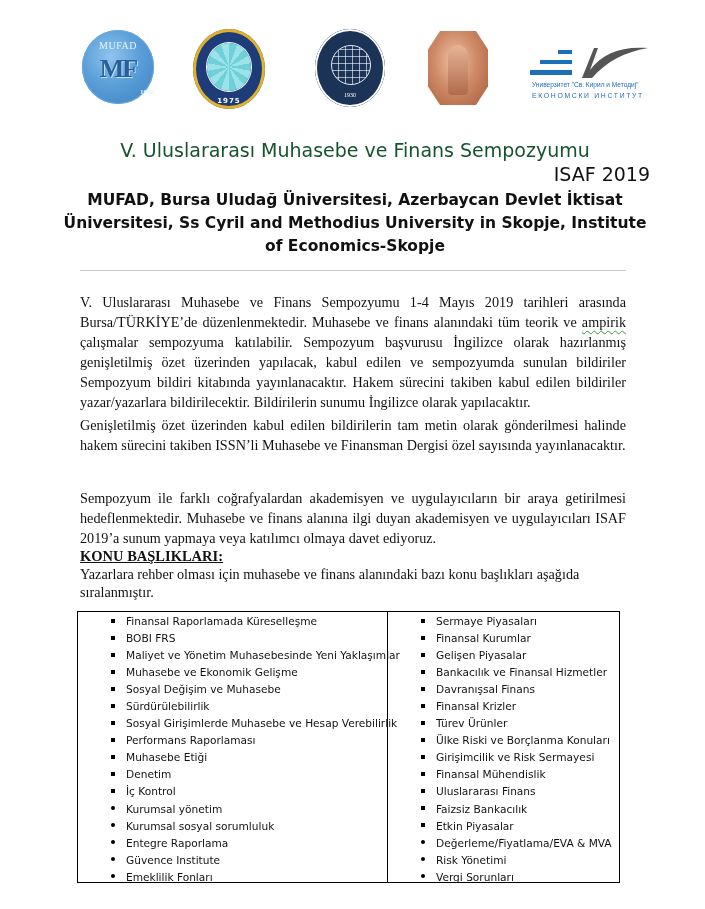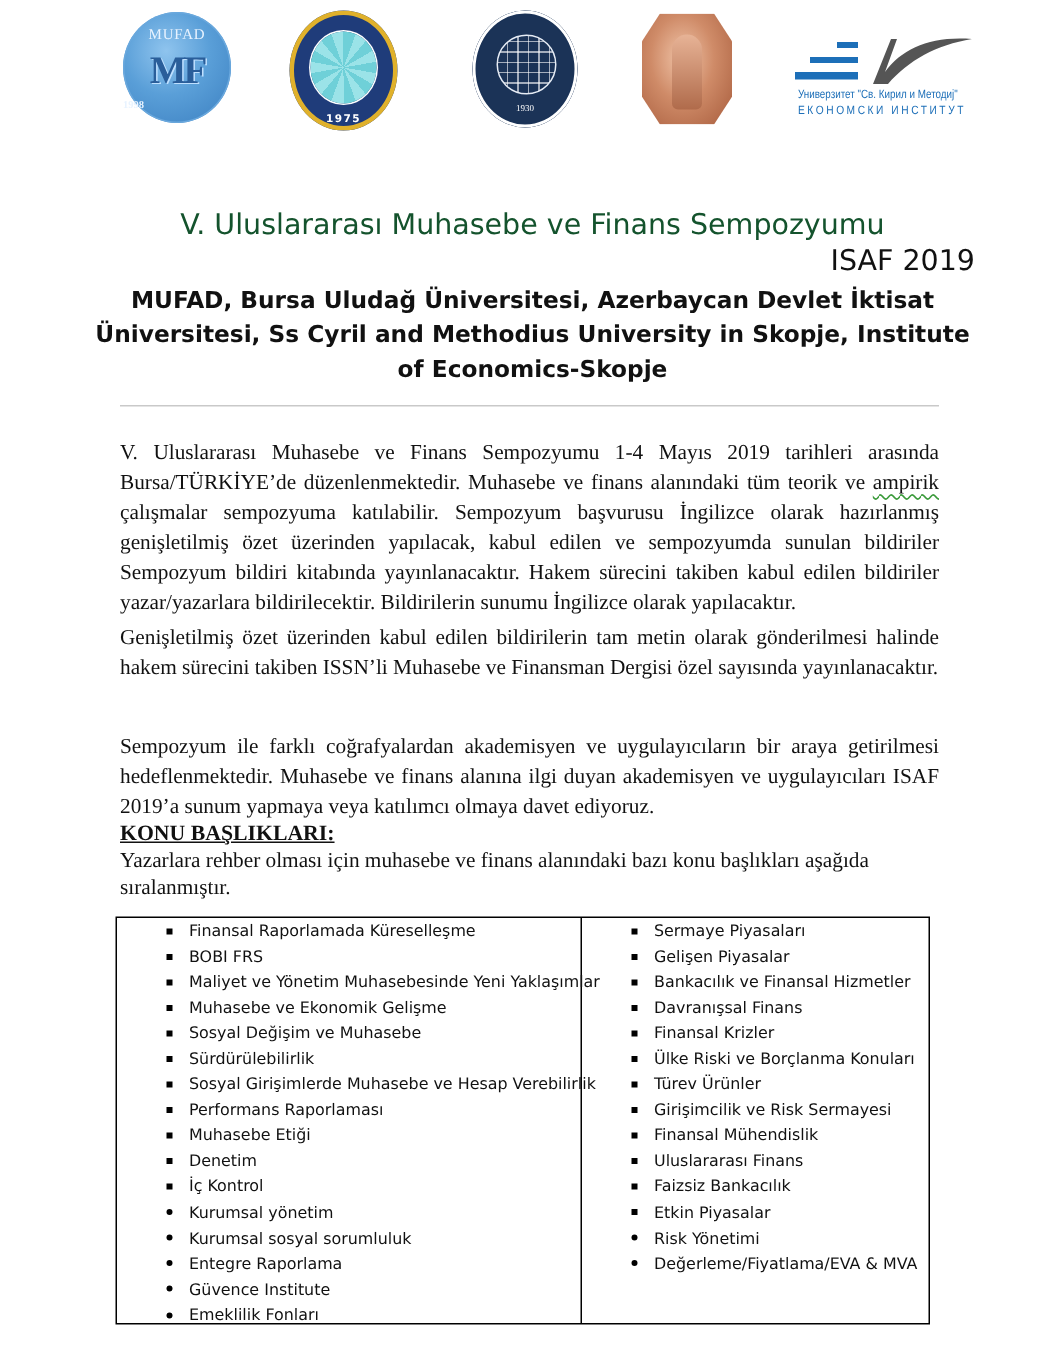--- a/index.html
+++ b/index.html
@@ -1,27 +1,27 @@
 <!DOCTYPE html>
 <html><head>
   <meta charset="utf-8">
   <style>
     html, body { margin: 0; padding: 0; background: #ffffff; }
     body { width: 705px; height: 909px; position: relative; overflow: hidden; color: #111; }
 
-    .logos { position: absolute; top: 4px; left: 0; width: 705px; height: 90px; }
+    .logos { position: absolute; top: 26px; left: 0; width: 705px; height: 90px; }
     .logo { position: absolute; }
 
     
     .logo-mufad { left: 82px; top: 22px; width: 72px; width: 72px; height: 74px; border-radius: 50%;
       background: radial-gradient(circle at 40% 35%, #8fc4ee 0%, #5a9fd8 45%, #3b7fc0 100%);
       box-shadow: inset 0 0 0 1px #6aa8dd; }
     .logo-mufad .t-top { position: absolute; top: 10px; width: 100%; text-align: center; font-family: "Liberation Serif", serif; font-size: 10px; color: #e8f3ff; letter-spacing: 0.5px; }
     .logo-mufad .t-mid { position: absolute; top: 24px; width: 100%; text-align: center; font-family: "Liberation Serif", serif; font-size: 26px; font-weight: bold; color: #2a5e9a; text-shadow: 1px 1px 0 #bfe0ff; letter-spacing: -2px; }
-    .logo-mufad .t-bot { position: absolute; bottom: 8px; width: 100%; text-align: left; font-family: "Liberation Serif", serif; font-size: 7px; color: #e8f3ff; font-weight: bold; }
+    .logo-mufad .t-bot { position: absolute; bottom: 8px; width: 100%; text-align: right; font-family: "Liberation Serif", serif; font-size: 7px; color: #e8f3ff; font-weight: bold; }
 
     
     .logo-bursa { left: 193px; top: 21px; width: 72px; height: 80px; border-radius: 50%;
       background: #1f3c7a; box-shadow: inset 0 0 0 3px #e0b12b; }
     .logo-bursa .inner { position: absolute; left: 14px; top: 14px; width: 44px; height: 48px; border-radius: 50%;
       background: repeating-conic-gradient(#6fd0d8 0deg 20deg, #9be3e8 20deg 40deg); box-shadow: 0 0 0 1px #fff; }
     .logo-bursa .yr { position: absolute; bottom: 4px; width: 100%; text-align: center; font-family: "DejaVu Sans", sans-serif; font-size: 7px; font-weight: bold; color: #fff; letter-spacing: 1px; }
 
     
     .logo-aze { left: 315px; top: 22px; width: 70px; height: 78px; border-radius: 50%;
@@ -142,28 +142,30 @@
         <li><span class="bullet round"></span><span>Kurumsal yönetim</span></li>
         <li><span class="bullet round"></span><span>Kurumsal sosyal sorumluluk</span></li>
         <li><span class="bullet round"></span><span>Entegre Raporlama</span></li>
         <li><span class="bullet round"></span><span>Güvence Institute</span></li>
         <li><span class="bullet round"></span><span>Emeklilik Fonları</span></li>
       </ul>
   </div>
   <div class="col col-right">
     <ul id="list-right">
         <li><span class="bullet square"></span><span>Sermaye Piyasaları</span></li>
+        <li><span class="bullet square"></span><span>Finansal Kurumlar</span></li>
         <li><span class="bullet square"></span><span>Gelişen Piyasalar</span></li>
         <li><span class="bullet square"></span><span>Bankacılık ve Finansal Hizmetler</span></li>
         <li><span class="bullet square"></span><span>Davranışsal Finans</span></li>
         <li><span class="bullet square"></span><span>Finansal Krizler</span></li>
+        <li><span class="bullet square"></span><span>Türev Ürünler</span></li>
         <li><span class="bullet square"></span><span>Ülke Riski ve Borçlanma Konuları</span></li>
-        <li><span class="bullet square"></span><span>Türev Ürünler</span></li>
         <li><span class="bullet square"></span><span>Girişimcilik ve Risk Sermayesi</span></li>
         <li><span class="bullet square"></span><span>Finansal Mühendislik</span></li>
         <li><span class="bullet square"></span><span>Uluslararası Finans</span></li>
         <li><span class="bullet square"></span><span>Faizsiz Bankacılık</span></li>
         <li><span class="bullet square"></span><span>Etkin Piyasalar</span></li>
+        <li><span class="bullet round"></span><span>Değerleme/Fiyatlama/EVA &amp; MVA</span></li>
         <li><span class="bullet round"></span><span>Risk Yönetimi</span></li>
-        <li><span class="bullet round"></span><span>Değerleme/Fiyatlama/EVA &amp; MVA</span></li>
+        <li><span class="bullet round"></span><span>Vergi Sorunları</span></li>
       </ul>
   </div>
 </div>
 
 </body></html>

